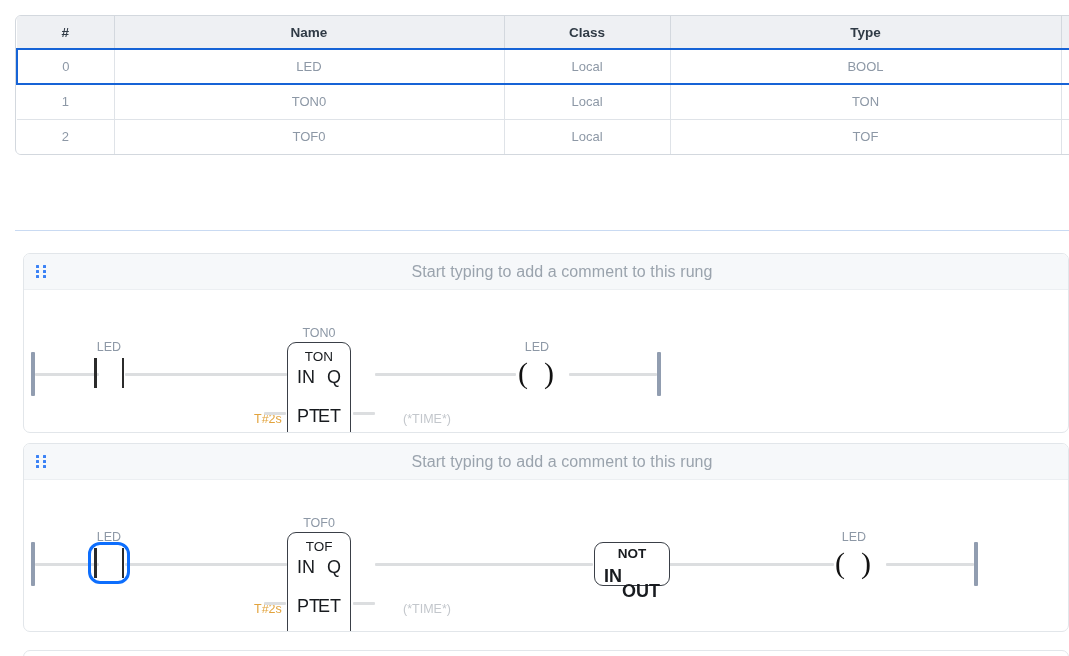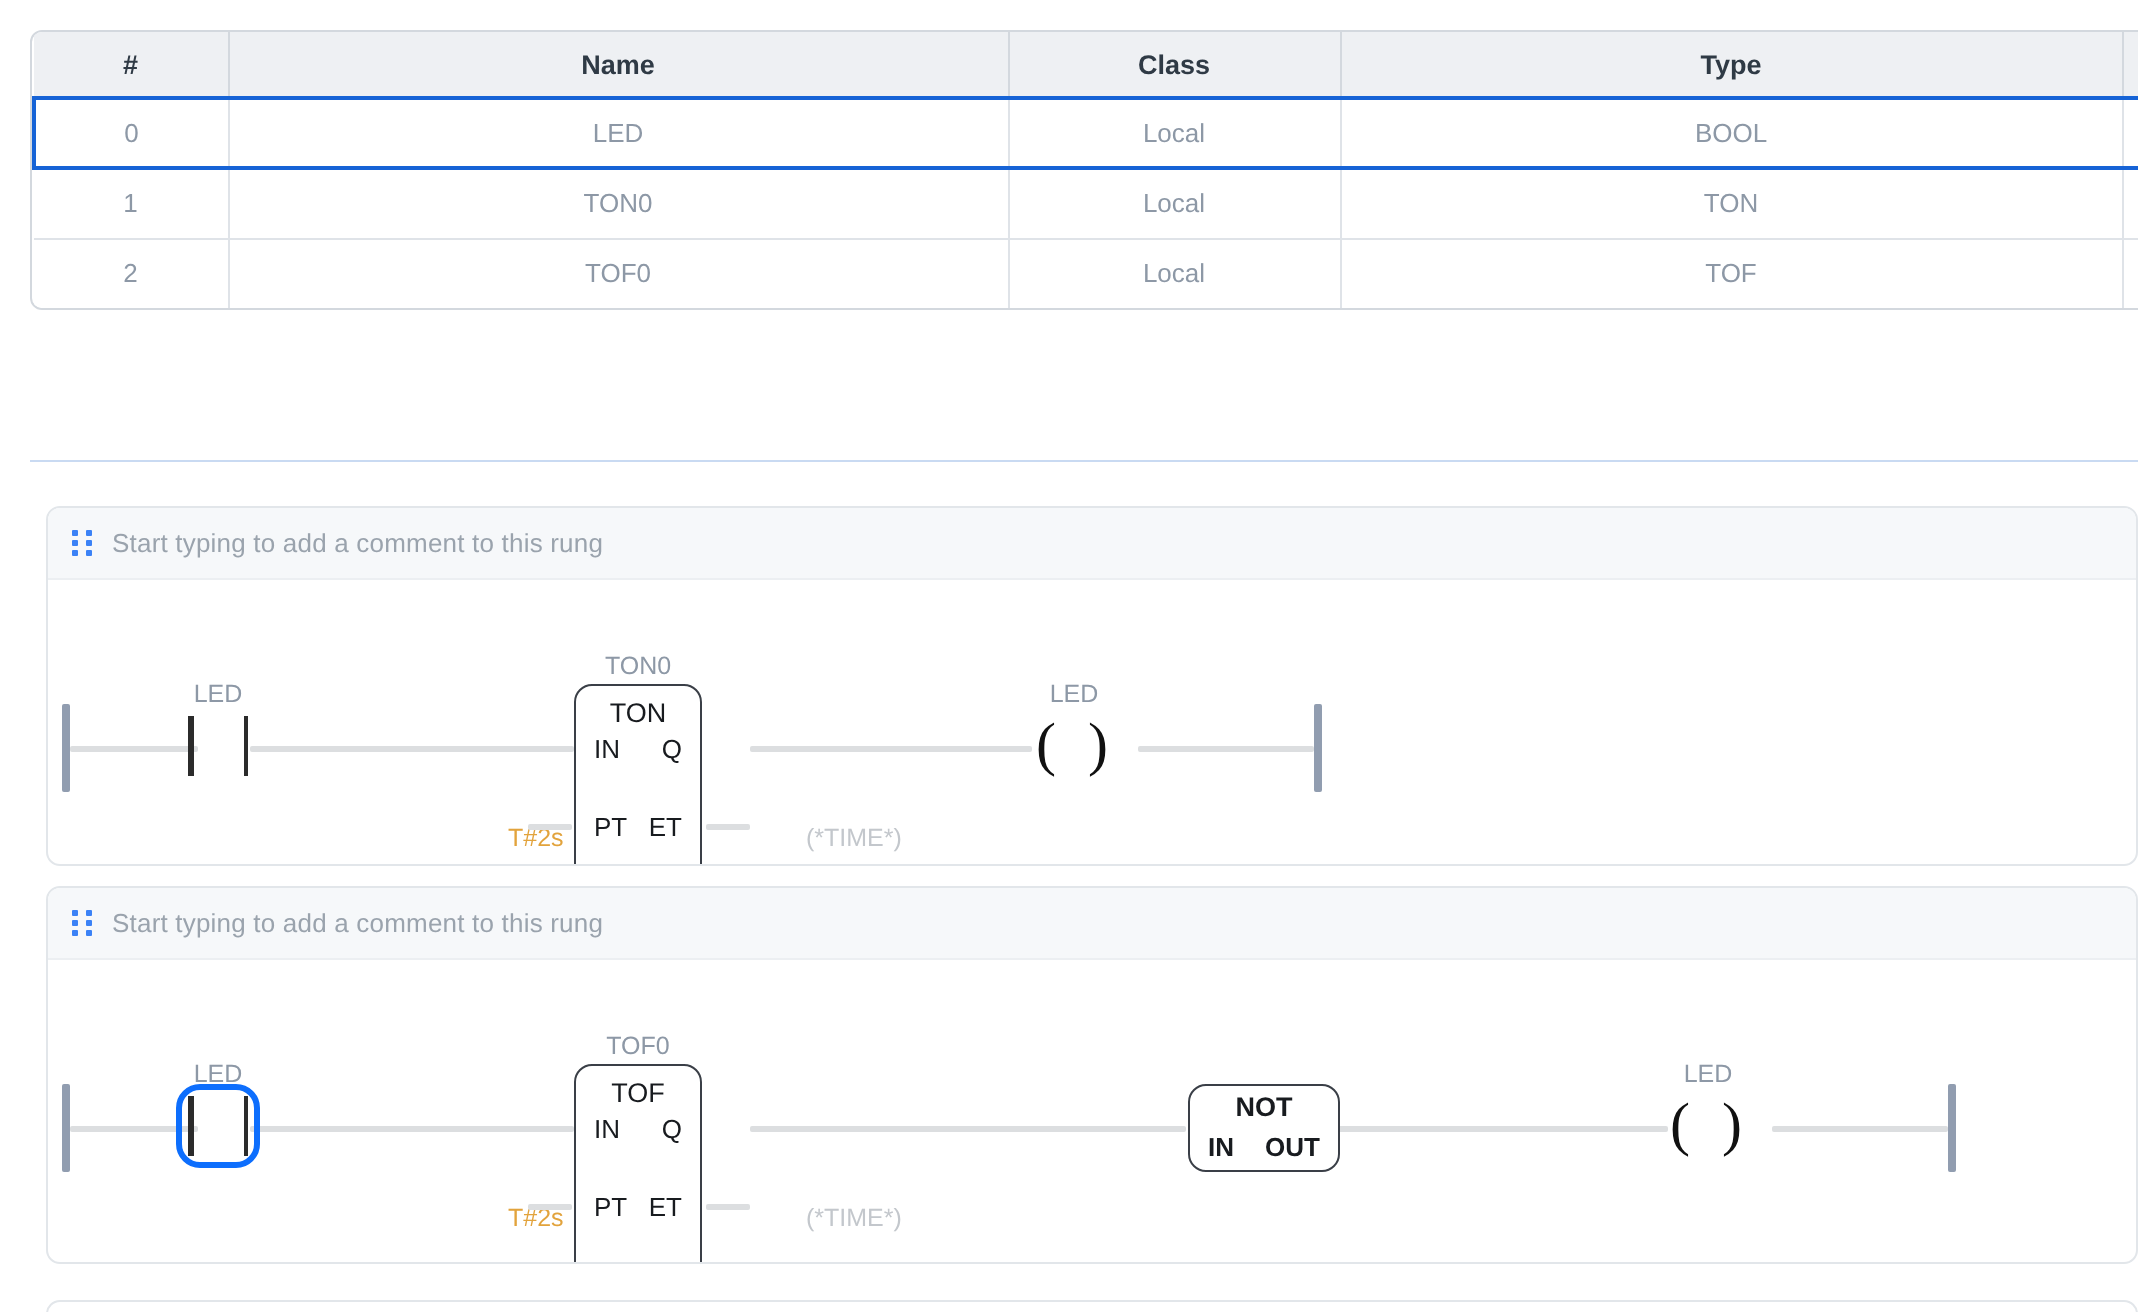--- a/index.html
+++ b/index.html
@@ -103,25 +103,26 @@
     gap: 2px 4px;
     margin-right: 10px;
     flex: none;
     cursor: grab;
   }
   .drag-handle i {
     display: block; width: 3px; height: 3px;
     background: #3b82f6; border-radius: 0.5px;
   }
   .rung-comment-text {
-    font-size: 13px;
+    font-size: 16px;
     color: #9aa3ad;
     letter-spacing: 0.1px;
     cursor: text;
     flex: 1;
+    text-align: center;
   }
 
   .rung-canvas { position: relative; width: 100%; height: 100%; }
 
   
   .rail {
     position: absolute;
     width: 4px;
     background: #919db0;
     border-radius: 1px;
@@ -185,21 +186,21 @@
   }
   .fb-title {
     position: absolute;
     top: 6px; left: 0; right: 0;
     text-align: center;
     font-size: 13.5px;
     color: #181b1f;
   }
   .fb-pin {
     position: absolute;
-    font-size: 13px;
+    font-size: 18px;
     color: #181b1f;
     white-space: nowrap;
   }
   .fb-pin.in  { left: 9px; }
   .fb-pin.out { right: 9px; }
   .fb-inst {
     position: absolute;
     font-size: 12.5px;
     color: #8d98a6;
     white-space: nowrap;
@@ -360,21 +361,21 @@
       </div>
 
       <div class="operand literal" style="left:206px; top:122px;">T#2s</div>
       <div class="wire" style="left:240px; top:122px; width:22px;"></div>
       <div class="wire" style="left:329px; top:122px; width:22px;"></div>
       <div class="operand hint" style="left:355px; top:122px;">(*TIME*)</div>
 
       <div class="fb" style="left:570px; top:62px; width:76px; height:44px;font-weight:bold;">
         <div class="fb-title" style="top:3px;">NOT</div>
         <div class="fb-pin in" style="top:23px;">IN</div>
-        <div class="fb-pin out" style="top:23px;margin-left:40px;">OUT</div>
+        <div class="fb-pin out" style="top:38px;margin-left:40px;">OUT</div>
       </div>
 
       <div class="elem-label" style="left:795px; top:50px; width:70px;">LED</div>
       <div class="coil" style="left:811px; top:66px;">
         <span>(</span>
         <span>)</span>
       </div>
     </div>
   </div>
 

